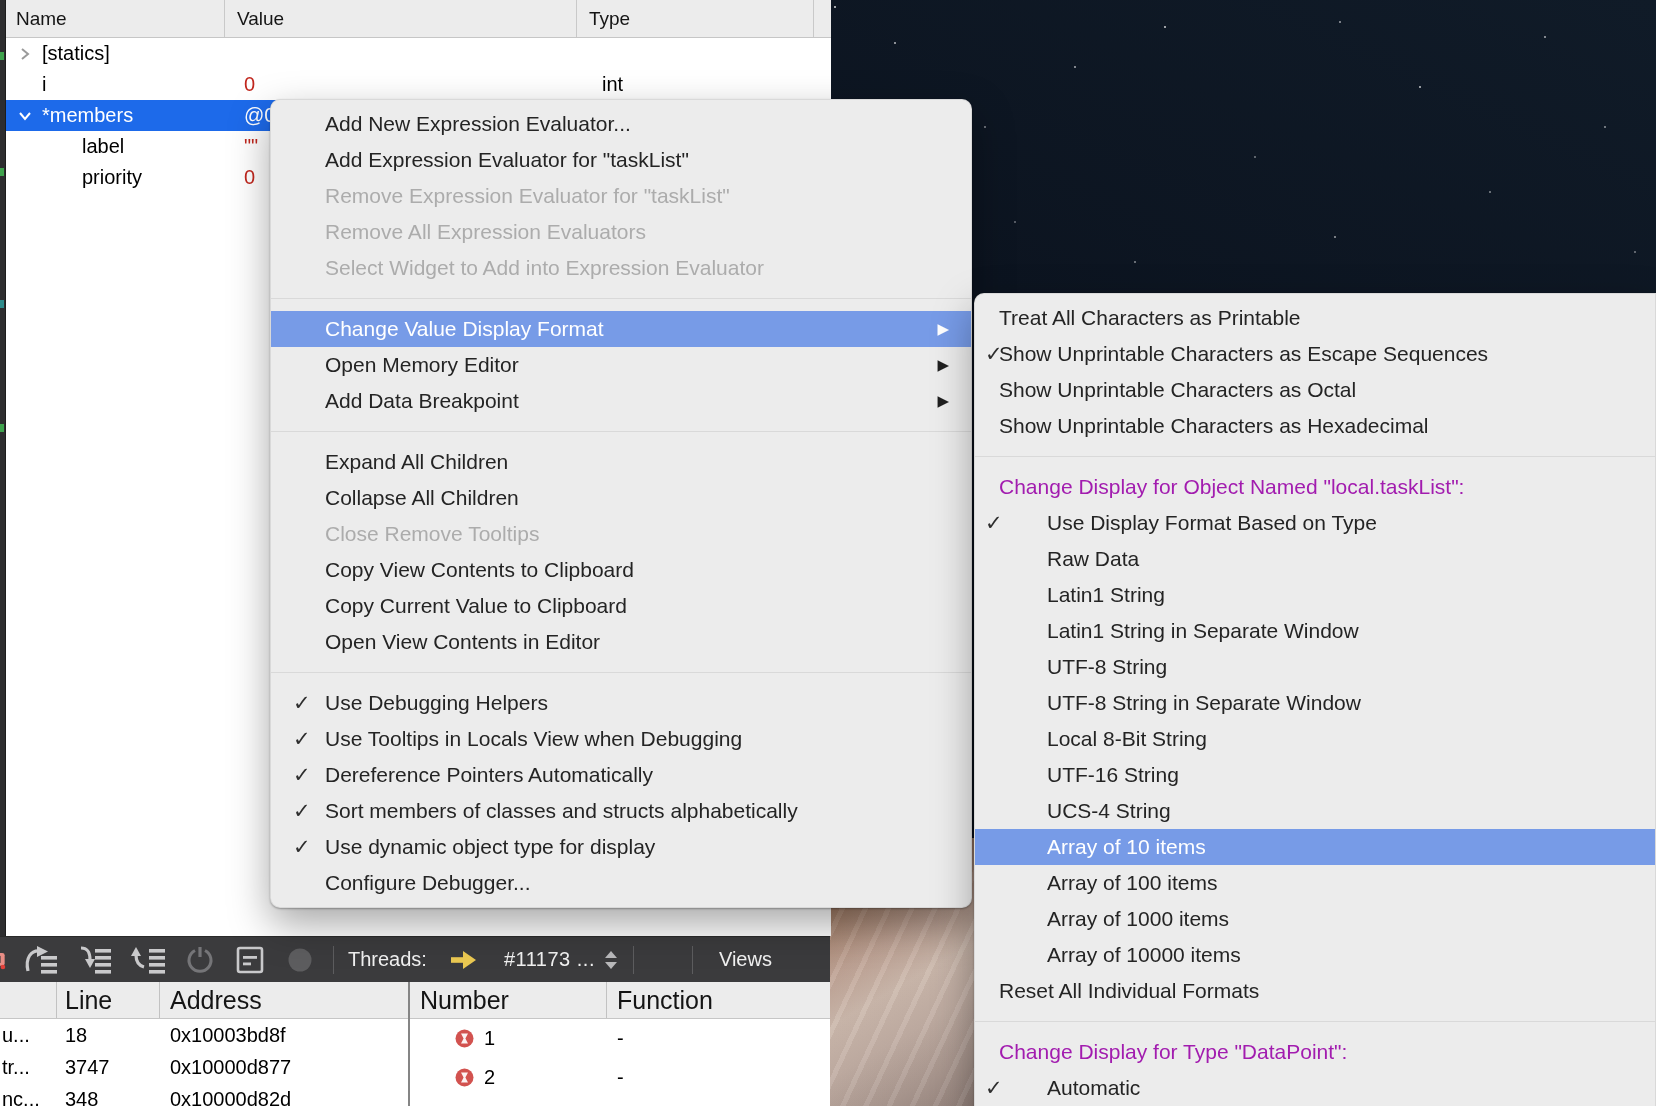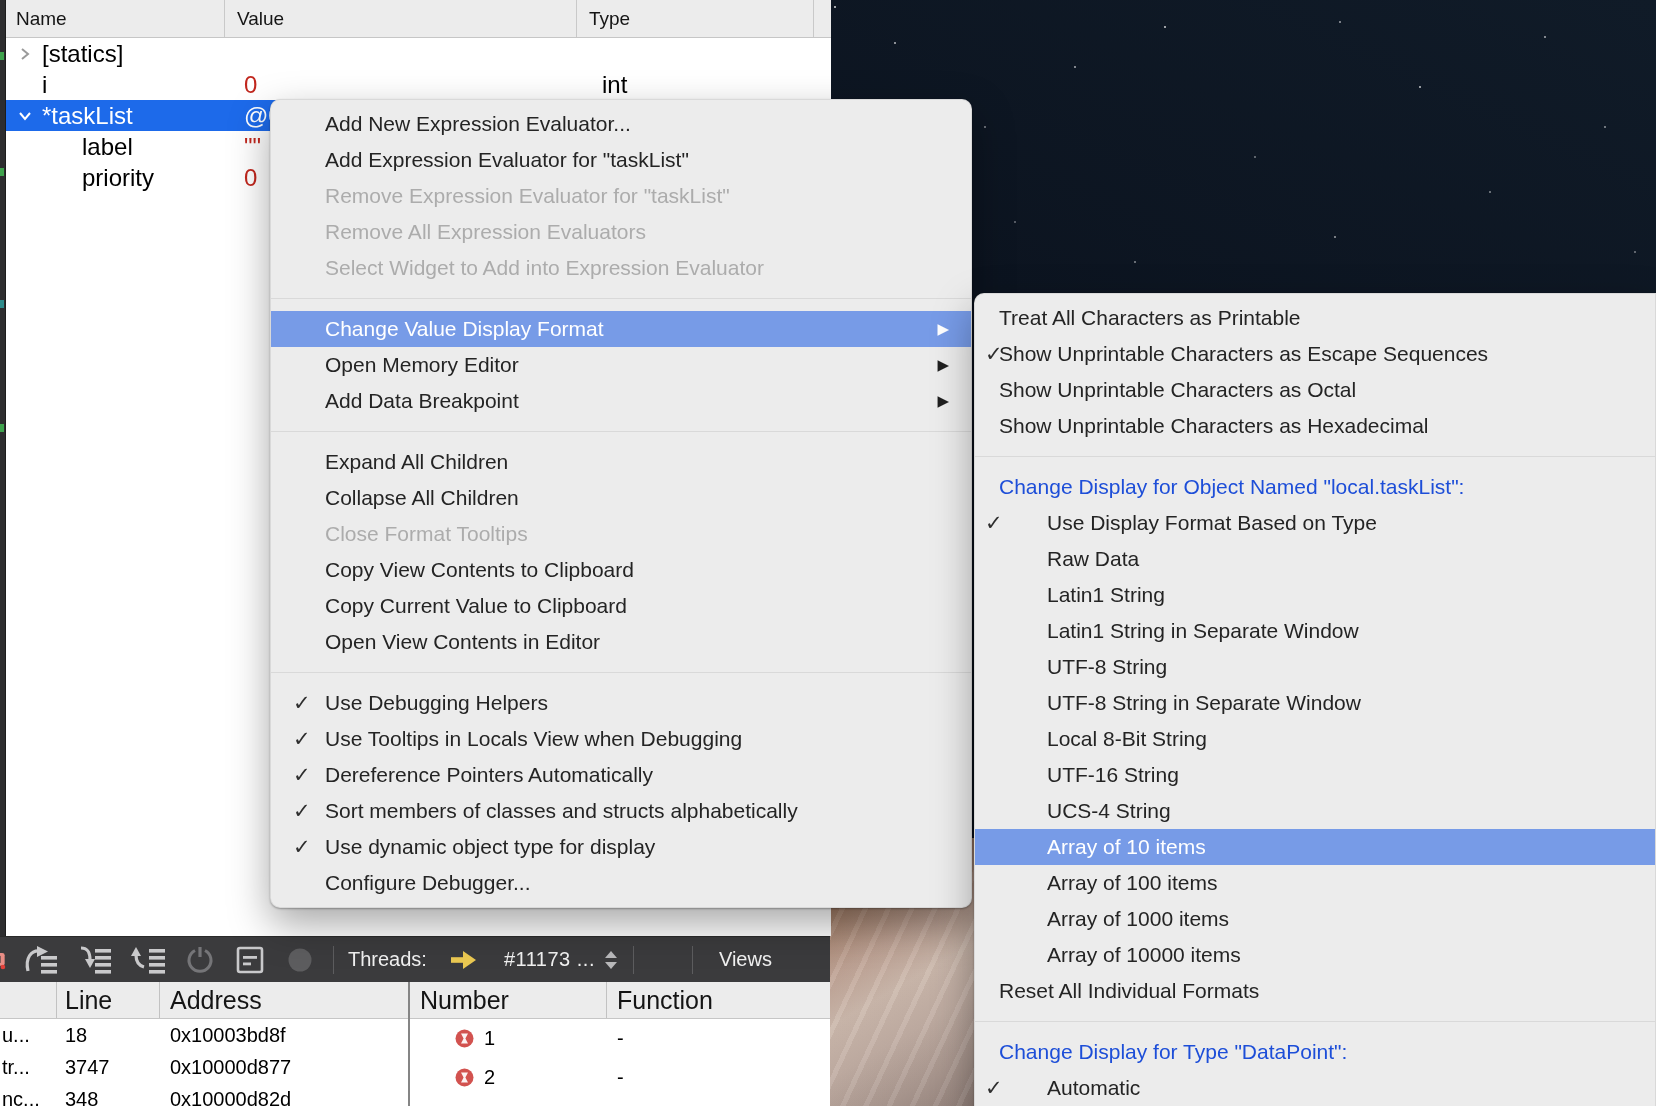--- a/index.html
+++ b/index.html
@@ -30,21 +30,21 @@
 
   
   .locals{position:absolute;left:5px;top:0;width:825px;height:936px;background:#fff;z-index:5;
           border-left:1px solid #1c1c1c}
   .lhead{display:flex;height:37px;background:#ececec;border-bottom:1px solid #c6c6c6;
          font-size:19px;color:#151515}
   .lh{height:100%;display:flex;align-items:center;border-right:1px solid #c9c9c9;box-sizing:border-box}
   .lh.h-name{width:219px;padding-left:10px}
   .lh.h-value{width:352px;padding-left:12px}
   .lh.h-type{width:237px;padding-left:12px}
-  .lrow{display:flex;height:31px;align-items:flex-end;font-size:24px;color:#000}
+  .lrow{display:flex;height:31px;align-items:flex-end;font-size:20px;color:#000}
   .lc{height:100%;display:flex;align-items:center;box-sizing:border-box}
   .lc.n{width:232px;position:relative}
   .lc.v{width:352px;padding-left:6px}
   .lc.t{flex:1;padding-left:12px}
   .ind0{padding-left:36px}.ind1{padding-left:76px}
   .chev{position:absolute;left:12px;top:50%;transform:translateY(-50%);display:flex}
   .lrow.sel{background:#1d6aea;color:#fff}
   .red{color:#c1271e}
 
   
@@ -60,21 +60,21 @@
   .mi.hl .arrow{color:#fff}
   .msep{height:1px;background:#d9d9d9;margin:12px 0}
 
   
   .submenu{position:absolute;left:974px;top:293px;width:682px;background:#ececec;z-index:25;
         border-radius:10px 0 0 10px;padding:6px 0 44px;box-shadow:0 1px 2px rgba(0,0,0,.3),0 16px 40px rgba(0,0,0,.35);
         border:1px solid rgba(0,0,0,.08);box-sizing:border-box}
   .submenu .mi{padding-left:24px}
   .submenu .mi.indent{padding-left:72px}
   .submenu .mi .check{left:10px}
-  .submenu .mi.ghead{color:#1d4ed8}
+  .submenu .mi.ghead{color:#a21caf}
 
   
   .toolbar{position:absolute;left:0;top:936px;width:830px;height:46px;background:#3b3b3d;z-index:5;
            display:flex;align-items:center;color:#f1f1f1;font-size:20px;border-top:1px solid #2a2a2a;box-sizing:border-box}
   .tdiv{width:1px;height:28px;background:#5d5d5f}
   .ticon{display:flex;align-items:center}
   .threads-label{margin-left:14px}
   .thread-value{margin-left:27px;letter-spacing:.5px}
   .spinner{display:flex;flex-direction:column;gap:4px;margin-left:10px}
   .spinner .tri-up{width:0;height:0;border-left:6px solid transparent;border-right:6px solid transparent;border-bottom:7px solid #b9b9bb}
@@ -153,21 +153,21 @@
           <span>int</span>
         </div>
     </div>
     <div class="lrow sel">
       <div class="lc n">
           <span class="chev">
             <svg width="14" height="14" viewBox="0 0 14 14">
               <polyline points="2,4 7,10 12,4" fill="none" stroke="#ffffff" stroke-width="2"></polyline>
             </svg>
           </span>
-        <span class="ind0">*taskList</span>
+        <span class="ind0">*members</span>
         </div>
       <div class="lc v">
           <span>@0</span>
         </div>
       <div class="lc t"></div>
     </div>
     <div class="lrow">
       <div class="lc n">
           <span class="ind1">label</span>
         </div>
@@ -355,21 +355,21 @@
         <span class="arrow">▶</span>
       </div>
     <div class="msep"></div>
     <div class="mi">
         <span>Expand All Children</span>
       </div>
     <div class="mi">
         <span>Collapse All Children</span>
       </div>
     <div class="mi dis">
-        <span>Close Format Tooltips</span>
+        <span>Close Remove Tooltips</span>
       </div>
     <div class="mi">
         <span>Copy View Contents to Clipboard</span>
       </div>
     <div class="mi">
         <span>Copy Current Value to Clipboard</span>
       </div>
     <div class="mi">
         <span>Open View Contents in Editor</span>
       </div>

